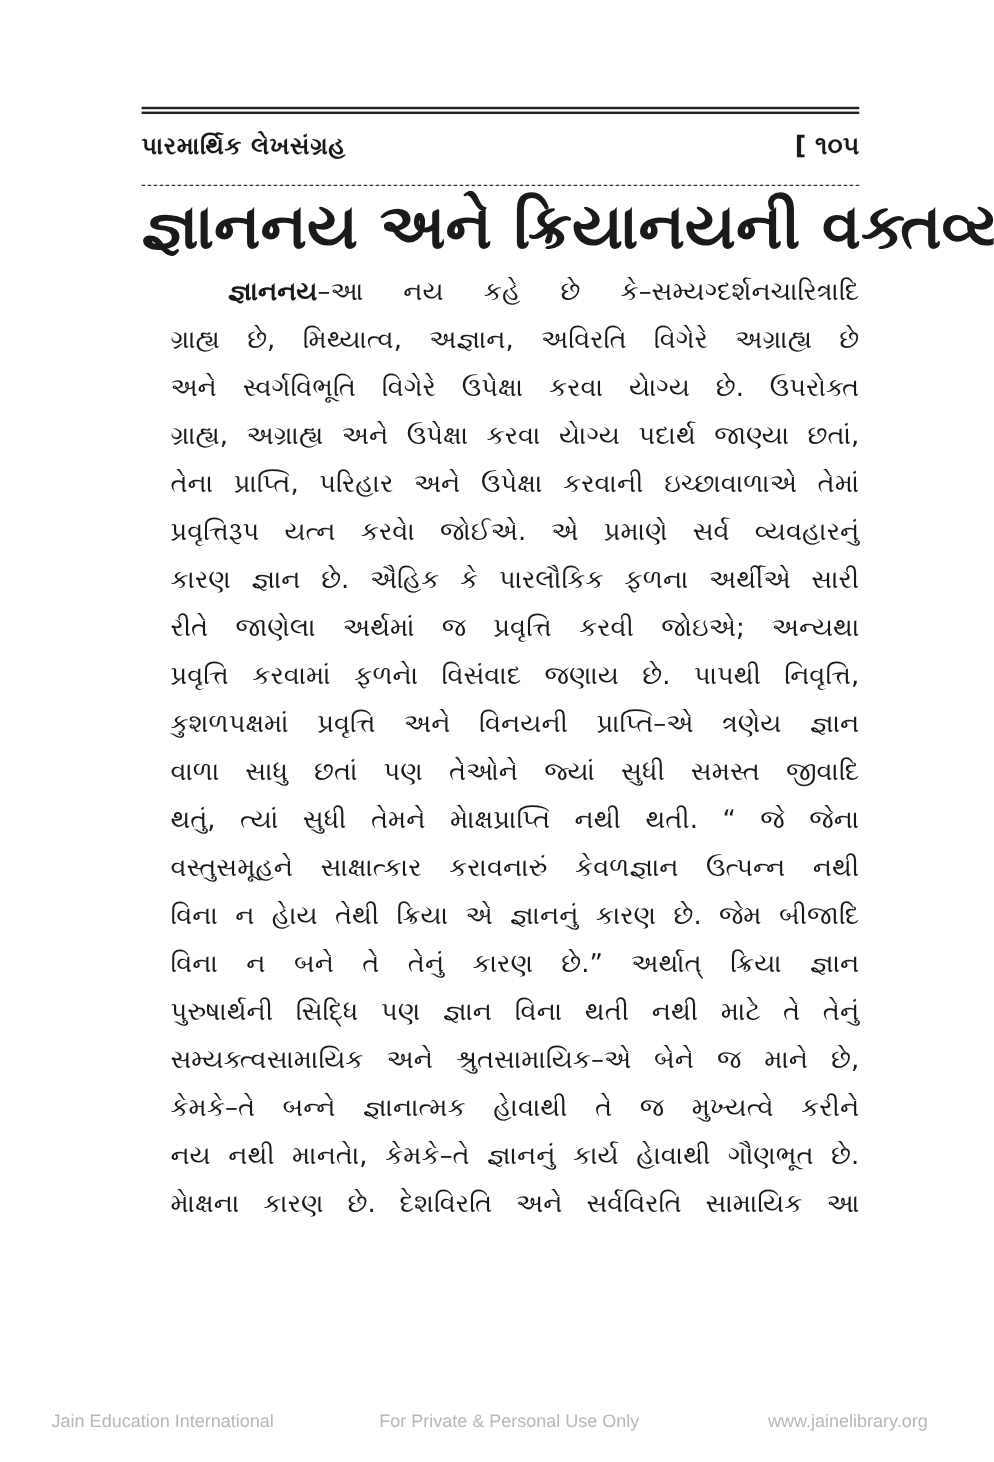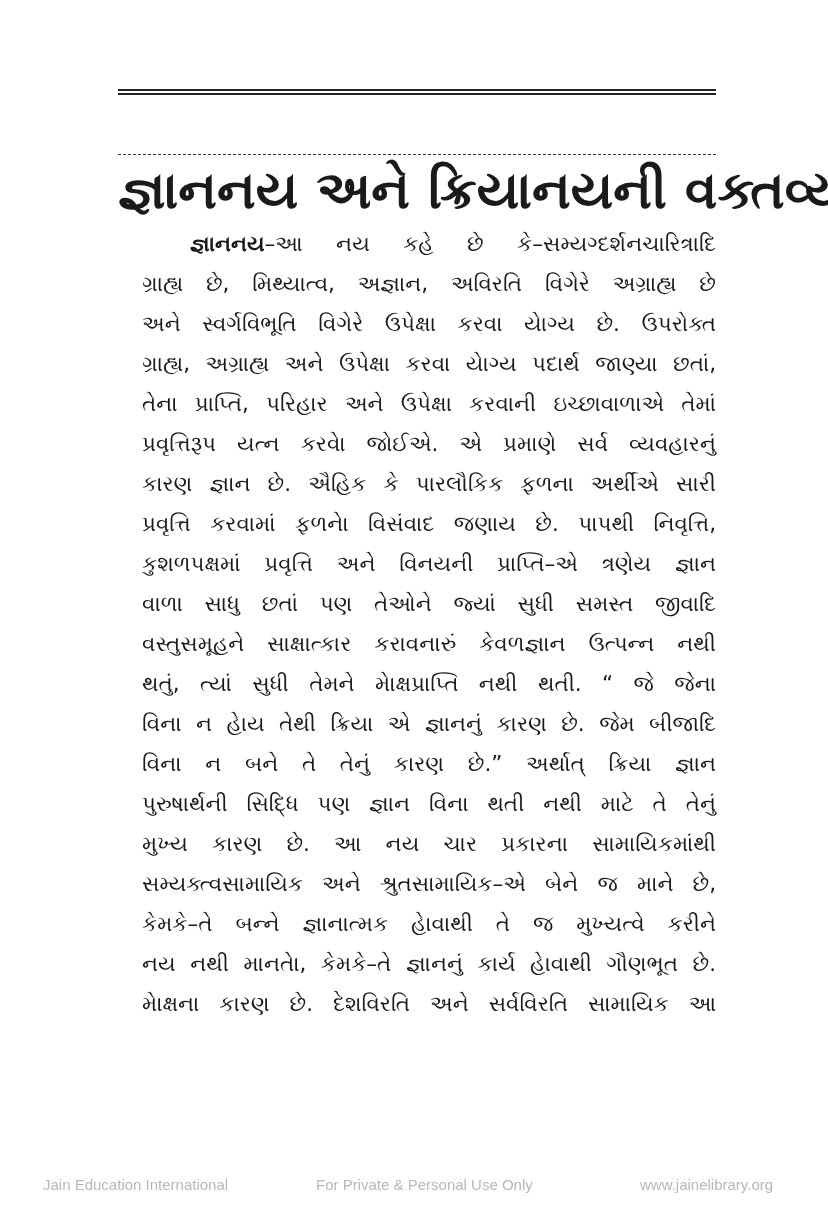--- a/index.html
+++ b/index.html
@@ -112,42 +112,46 @@
     .footer .f1 { left: 43px; }
     .footer .f2 { left: 316px; }
     .footer .f3 { left: 640px; }
   </style>
 </head>
 <body>
 
 <div class="page">
   <div class="rule-double"></div>
 
+  <div class="running-head">
+    <span class="running-title">પારમાર્થિક લેખસંગ્રહ</span>
+    <span class="page-number">[ ૧૦૫</span>
+  </div>
 
   <div class="rule-thin"></div>
 
   <h1 class="chapter-title" style="margin:0;">જ્ઞાનનય અને ક્રિયાનયની વક્તવ્યતા</h1>
 
   <div class="body-text">
     <div class="line first"><span class="lead-term">જ્ઞાનનય</span><span>–આ નય કહે છે કે–સમ્યગ્દર્શનચારિત્રાદિ</span></div>
     <div class="line">ગ્રાહ્ય છે, મિથ્યાત્વ, અજ્ઞાન, અવિરતિ વિગેરે અગ્રાહ્ય છે</div>
     <div class="line">અને સ્વર્ગવિભૂતિ વિગેરે ઉપેક્ષા કરવા યેાગ્ય છે. ઉપરોક્ત</div>
     <div class="line">ગ્રાહ્ય, અગ્રાહ્ય અને ઉપેક્ષા કરવા યેાગ્ય પદાર્થ જાણ્યા છતાં,</div>
     <div class="line">તેના પ્રાપ્તિ, પરિહાર અને ઉપેક્ષા કરવાની ઇચ્છાવાળાએ તેમાં</div>
     <div class="line">પ્રવૃત્તિરૂપ યત્ન કરવેા જોઈએ. એ પ્રમાણે સર્વ વ્યવહારનું</div>
     <div class="line">કારણ જ્ઞાન છે. ઐહિક કે પારલૌકિક ફળના અર્થીએ સારી</div>
+    <div class="line">રીતે જાણેલા અર્થમાં જ પ્રવૃત્તિ કરવી જોઇએ; અન્યથા</div>
     <div class="line">પ્રવૃત્તિ કરવામાં ફળનેા વિસંવાદ જણાય છે. પાપથી નિવૃત્તિ,</div>
     <div class="line">કુશળપક્ષમાં પ્રવૃત્તિ અને વિનયની પ્રાપ્તિ–એ ત્રણેય જ્ઞાન</div>
     <div class="line">વાળા સાધુ છતાં પણ તેઓને જ્યાં સુધી સમસ્ત જીવાદિ</div>
+    <div class="line">થતું, ત્યાં સુધી તેમને મેાક્ષપ્રાપ્તિ નથી થતી. “ જે જેના</div>
     <div class="line">વસ્તુસમૂહને સાક્ષાત્કાર કરાવનારું કેવળજ્ઞાન ઉત્પન્ન નથી</div>
-    <div class="line">થતું, ત્યાં સુધી તેમને મેાક્ષપ્રાપ્તિ નથી થતી. “ જે જેના</div>
     <div class="line">વિના ન હેાય તેથી ક્રિયા એ જ્ઞાનનું કારણ છે. જેમ બીજાદિ</div>
     <div class="line">વિના ન બને તે તેનું કારણ છે.” અર્થાત્ ક્રિયા જ્ઞાન</div>
     <div class="line">પુરુષાર્થની સિદ્ધિ પણ જ્ઞાન વિના થતી નથી માટે તે તેનું</div>
-    <div class="line">મુખ્ય કારણ છે. આ નય ચાર પ્રકારના સામાયિકમાંથી</div>
     <div class="line">સમ્યક્ત્વસામાયિક અને શ્રુતસામાયિક–એ બેને જ માને છે,</div>
     <div class="line">કેમકે–તે બન્ને જ્ઞાનાત્મક હેાવાથી તે જ મુખ્યત્વે કરીને</div>
     <div class="line last">નય નથી માનતેા, કેમકે–તે જ્ઞાનનું કાર્ય હેાવાથી ગૌણભૂત છે.</div>
     <div class="line">મેાક્ષના કારણ છે. દેશવિરતિ અને સર્વવિરતિ સામાયિક આ</div>
   </div>
 </div>
 
 <div class="footer">
   <span class="f1">Jain Education International</span>
   <span class="f2">For Private &amp; Personal Use Only</span>

